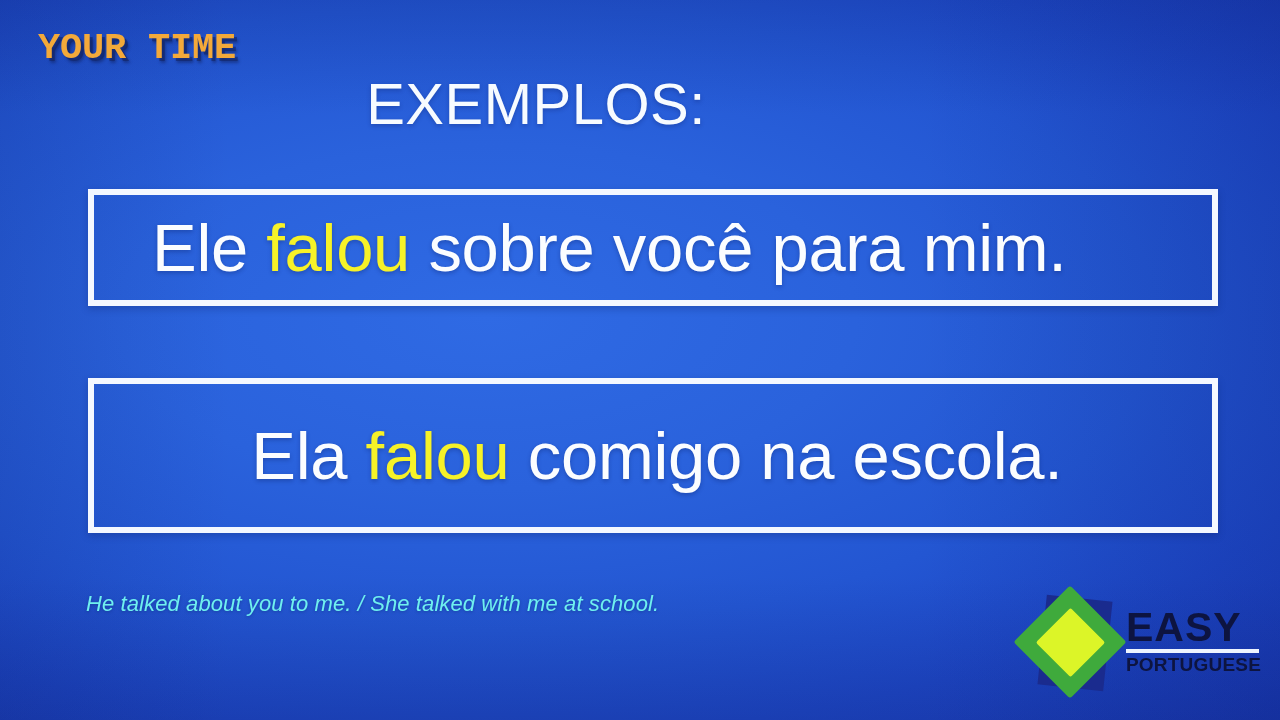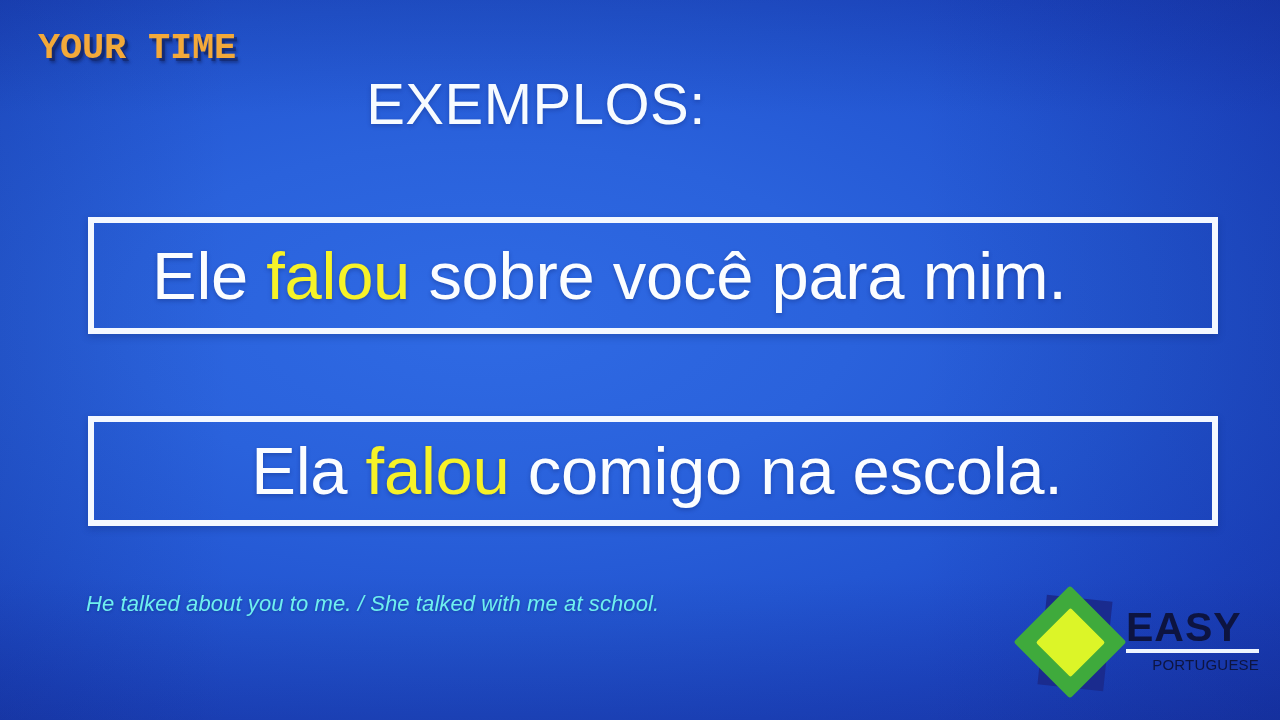--- a/index.html
+++ b/index.html
@@ -74,31 +74,30 @@
   .example-box {
     position: absolute;
     left: 88px;
     width: 1130px;
     box-sizing: border-box;
     border: 6px solid #f4f8ff;
     display: flex;
     align-items: center;
     box-shadow: 0 3px 7px rgba(12,28,95,0.28);
     z-index: 3;
-    margin-top: 28px;
   }
   .example-box.box-1 {
     top: 189px;
     height: 117px;
     justify-content: flex-start;
     padding-left: 58px;
   }
   .example-box.box-2 {
-    top: 388px;
-    height: 110px;
+    top: 378px;
+    height: 155px;
     justify-content: center;
     padding-left: 8px;
   }
 
   .sentence {
     font-size: 67px;
     line-height: 72px;
     font-weight: 400;
     color: #fbfdff;
     white-space: nowrap;
@@ -181,26 +180,25 @@
     color: #0d1440;
     letter-spacing: 1px;
   }
   .logo-rule {
     height: 4px;
     background: #eef5ff;
     margin: 2px 0 1px 0;
     width: 133px;
   }
   .logo-portuguese {
-    font-size: 15px;
+    font-size: 19px;
     line-height: 22px;
-    font-weight: normal;
+    font-weight: bold;
     color: #0d1440;
     letter-spacing: 0.2px;
-    text-align: right;
   }
 </style>
 </head>
 <body>
 
 <div id="slide">
 
   <div class="badge">
     <div class="badge-line">YOUR TIME</div>
   </div>

